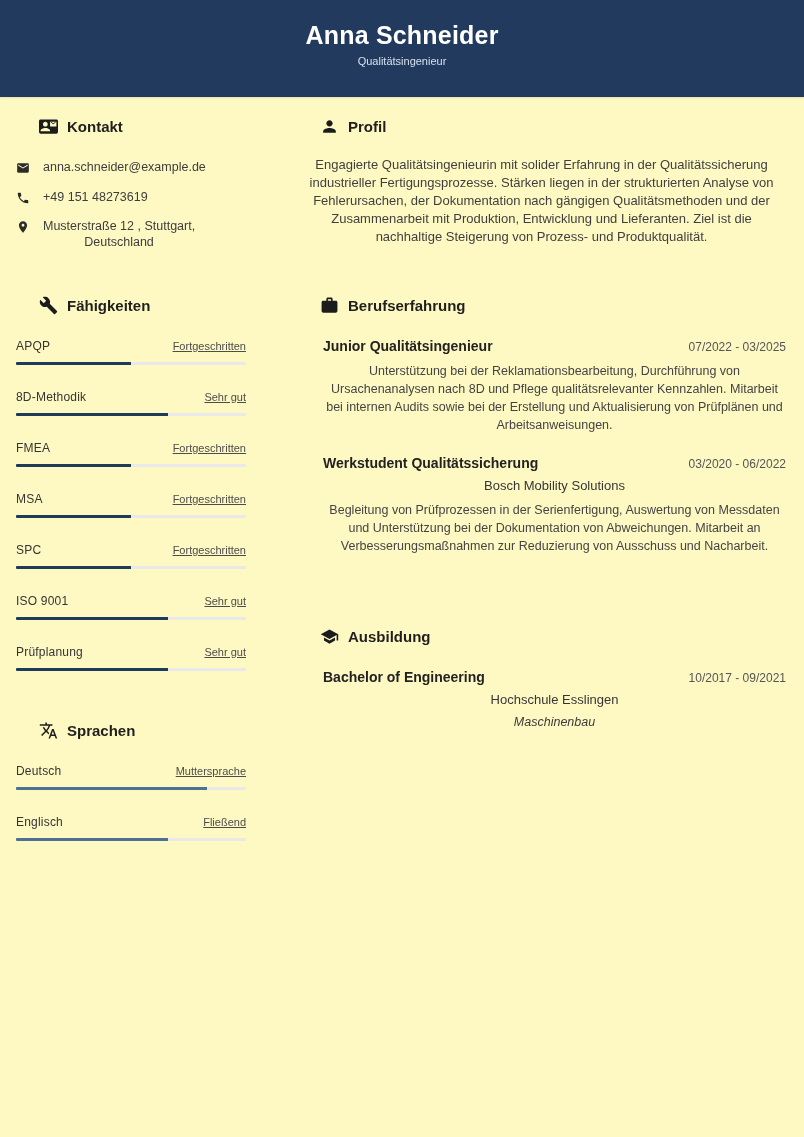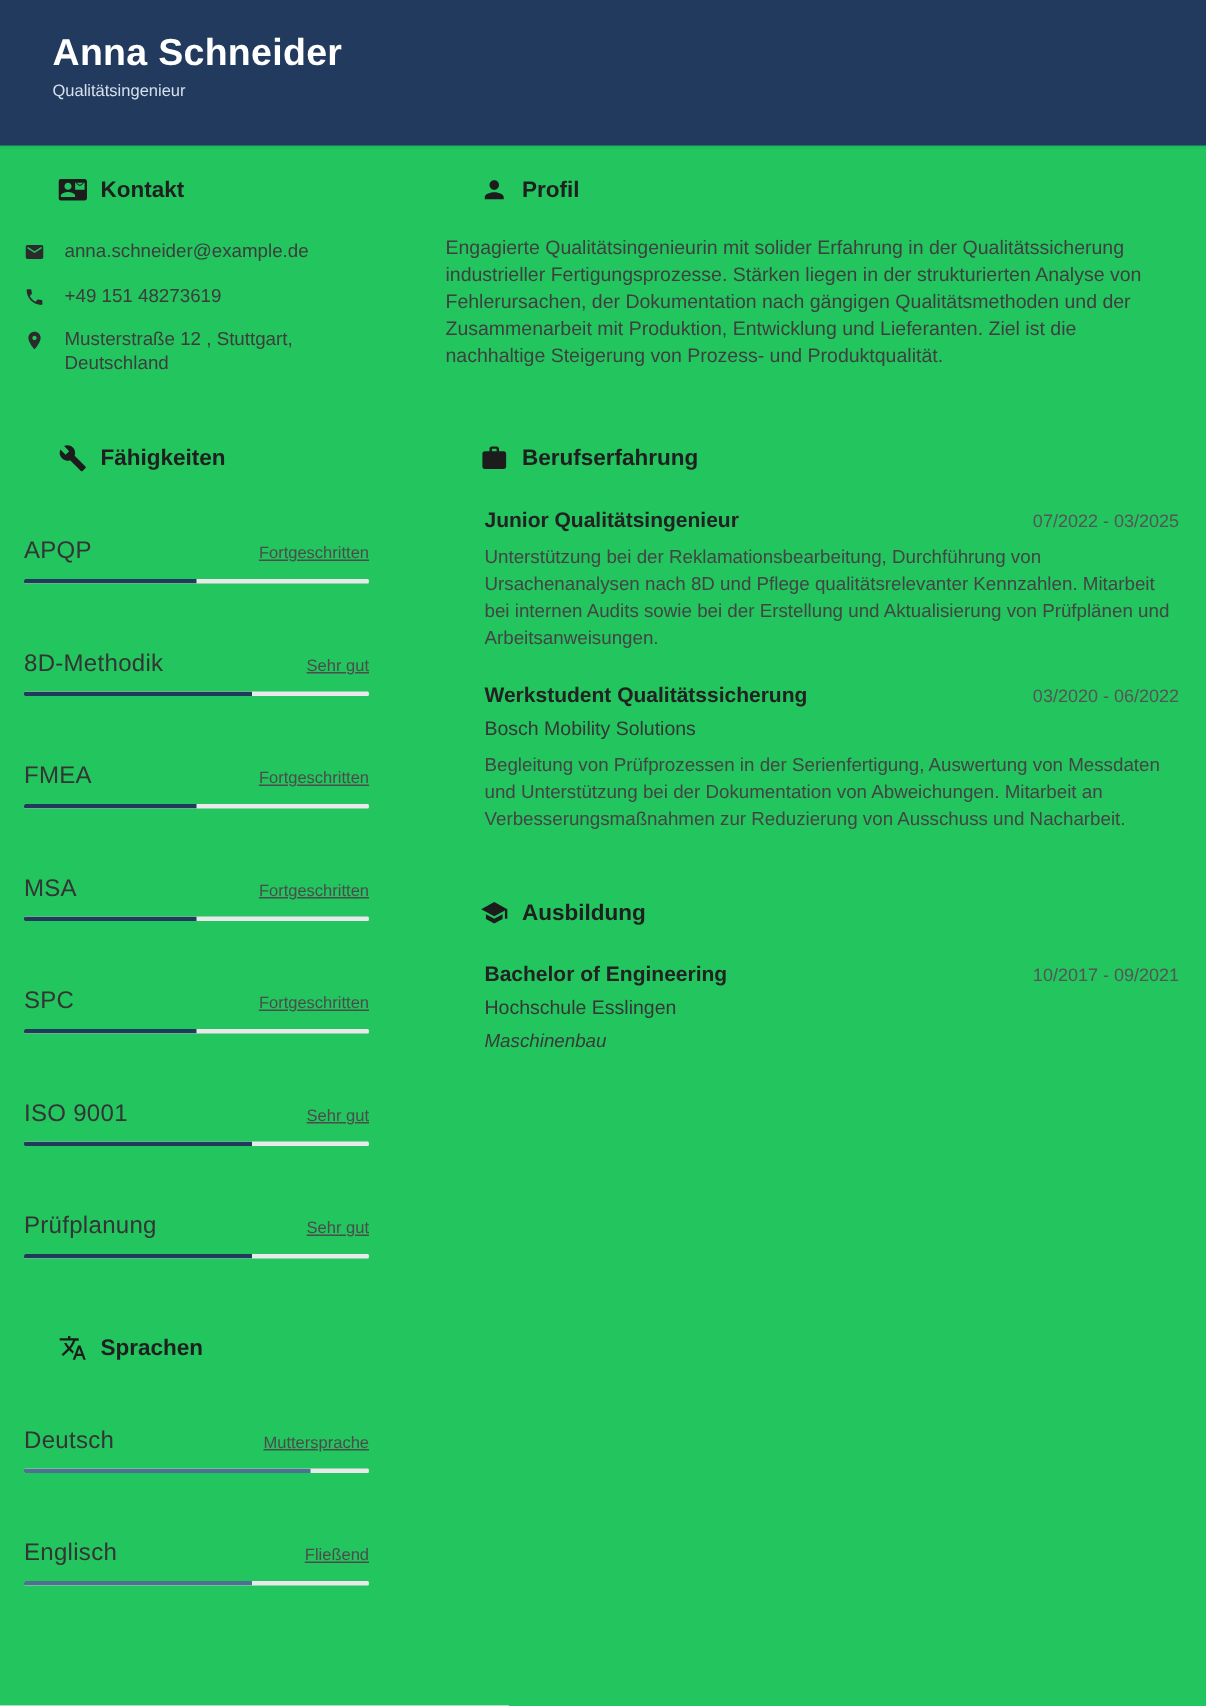--- a/index.html
+++ b/index.html
@@ -12,21 +12,21 @@
     --muted-text:#555555;
   }
   *{margin:0;padding:0;box-sizing:border-box;}
   html,body{background:#ffffff;}
   body{
     width:804px;height:1137px;
     font-family:"Liberation Sans",sans-serif;
     color:var(--body-text);
     overflow:hidden;
   }
-  .page{width:804px;height:1137px;background:#22c55e;position:relative;}
+  .page{width:804px;height:1137px;background:#fef9c3;position:relative;text-align:center;}
 
   
   .header{
     background:var(--header-bg);
     height:97px;
     padding:21px 35px 0 35px;
     box-shadow:0 1px 2px rgba(0,0,0,0.10);
   }
   .header .name{
     color:#ffffff;font-size:25px;font-weight:bold;letter-spacing:0.2px;line-height:28px;
@@ -53,42 +53,42 @@
   .contact-item .c-icon{width:14px;height:14px;flex:0 0 14px;margin-top:1px;}
   .contact-item .c-icon svg{width:100%;height:100%;display:block;fill:#2b2b2b;}
   .contact-item .c-text{font-size:12.5px;color:#3d3d3d;line-height:15.5px;}
 
   
   .skills-section{margin-top:46px;}
   .languages-section{margin-top:50px;}
   .bar-list{margin-top:24px;}
   .bar-row{margin-bottom:25px;}
   .bar-labels{display:flex;justify-content:space-between;align-items:baseline;}
-  .bar-name{font-size:16px;color:#343434;letter-spacing:0.2px;margin-top:20px;}
+  .bar-name{font-size:12px;color:#343434;letter-spacing:0.2px;}
   .bar-level{font-size:11px;color:#4c4c4c;text-decoration:underline;}
   .bar-track{margin-top:9px;height:3px;background:var(--bar-track);border-radius:1px;overflow:hidden;}
   .bar-fill{height:100%;}
   .skill-fill{background:var(--skill-bar);}
   .lang-fill{background:var(--language-bar);}
 
   
   .profile-section{margin-top:20px;}
   .profile-text{
     margin-top:20px;font-size:13px;line-height:18px;color:#3f3f3f;
   }
   .experience-section{margin-top:50px;}
   .entry-list{margin-top:23px;padding-left:26px;}
   .entry{margin-bottom:21px;}
   .entry-top{display:flex;justify-content:space-between;align-items:baseline;}
   .entry-title{font-size:14px;font-weight:bold;color:#222222;}
   .entry-date{font-size:12px;color:var(--muted-text);white-space:nowrap;}
   .entry-sub{font-size:13px;color:#363636;margin-top:7px;}
   .entry-desc{font-size:12.5px;color:#444444;line-height:18px;margin-top:8px;}
   .entry-field{font-size:12.5px;color:#3a3a3a;font-style:italic;margin-top:8px;}
-  .education-section{margin-top:44px;}
+  .education-section{margin-top:72px;}
 </style>
 </head>
 <body>
 
 <div class="page">
 
   <div class="header">
     <div class="name">Anna Schneider</div>
     <div class="title">Qualitätsingenieur</div>
   </div>

